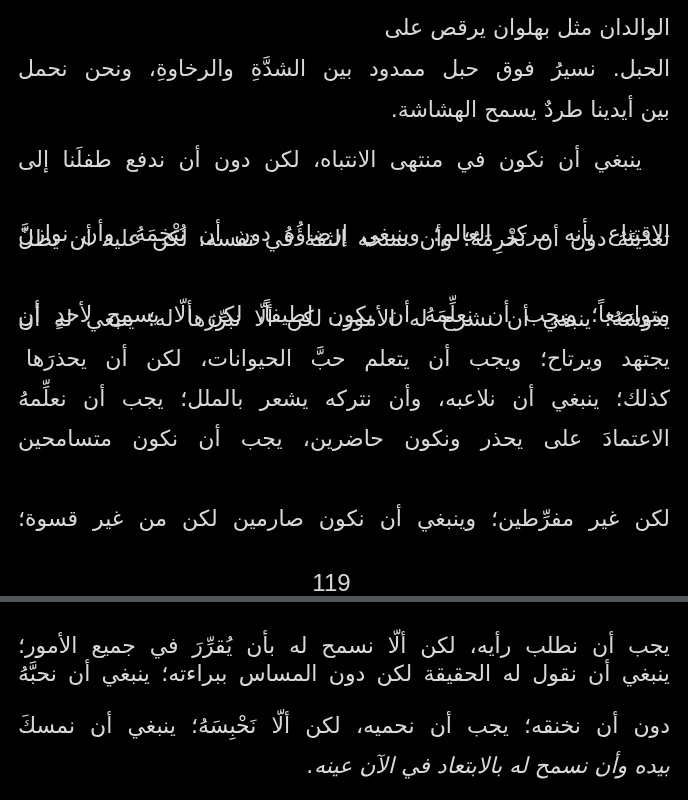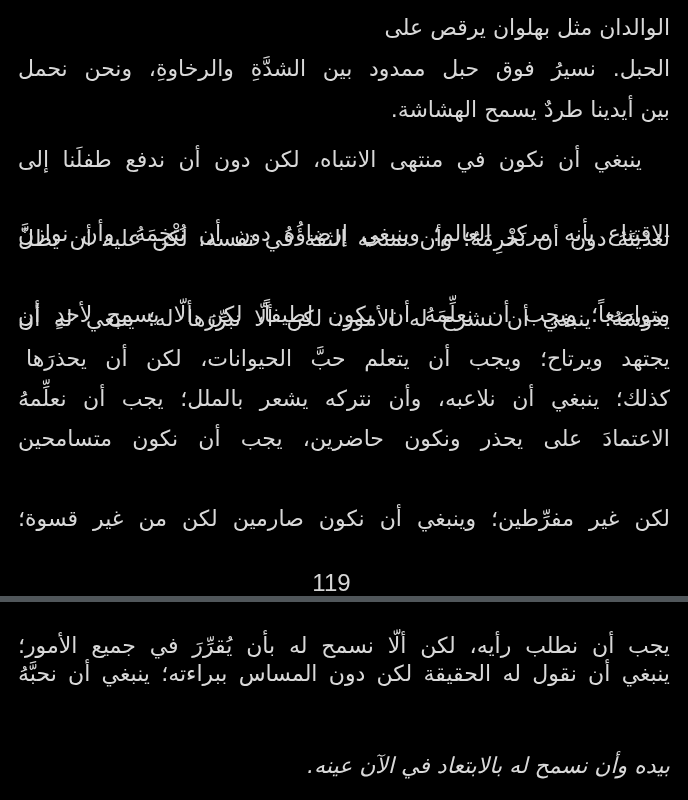--- a/index.html
+++ b/index.html
@@ -80,14 +80,15 @@
     <div class="line" style="top:499px;">لكن غير مفرِّطين؛ وينبغي أن نكون صارمين لكن من غير قسوة؛</div>
   </div>
 </div>
 
 <div class="page-number">119</div>
 <div class="separator"></div>
 
 <div class="page" style="top:602px;height:198px;">
   <div class="line" style="top:24px;">يجب أن نطلب رأيه، لكن ألّا نسمح له بأن يُقرِّرَ في جميع الأمور؛</div>
   <div class="line" style="top:52px;">ينبغي أن نقول له الحقيقة لكن دون المساس ببراءته؛ ينبغي أن نحبَّهُ</div>
+  <div class="line" style="top:104px;">دون أن نخنقه؛ يجب أن نحميه، لكن ألّا نَحْبِسَهُ؛ ينبغي أن نمسكَ</div>
   <div class="line last" style="top:144px;font-style:italic;">بيده وأن نسمح له بالابتعاد في الآن عينه.</div>
 </div>
 
 </body></html>

